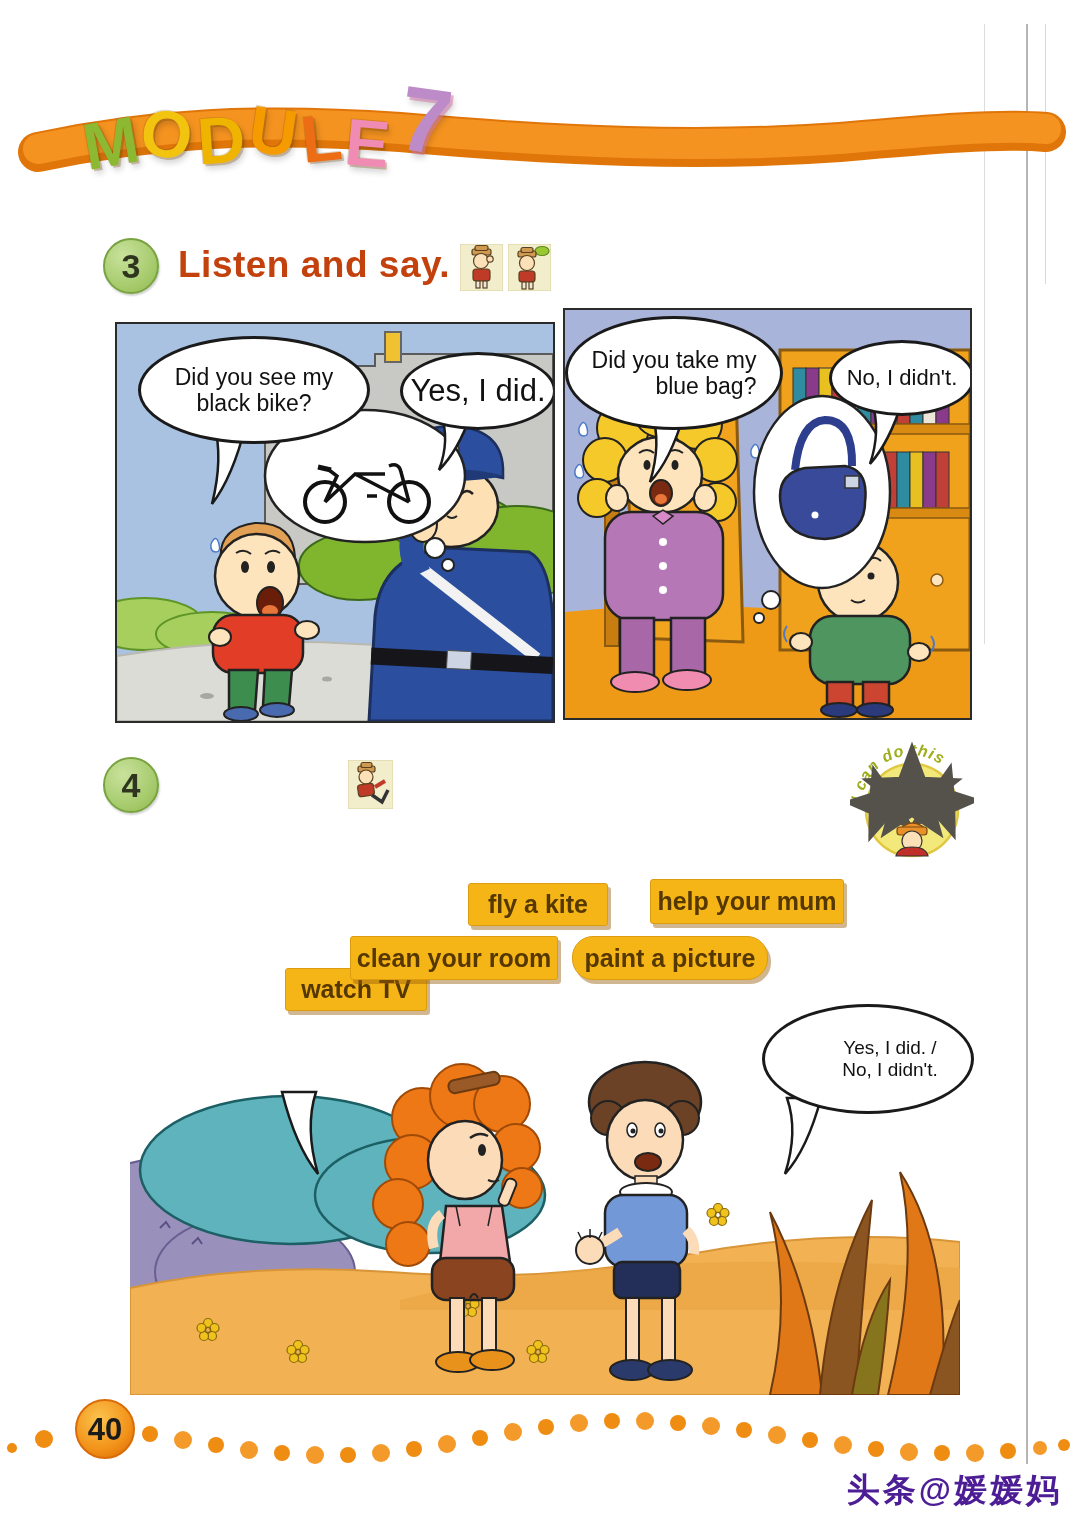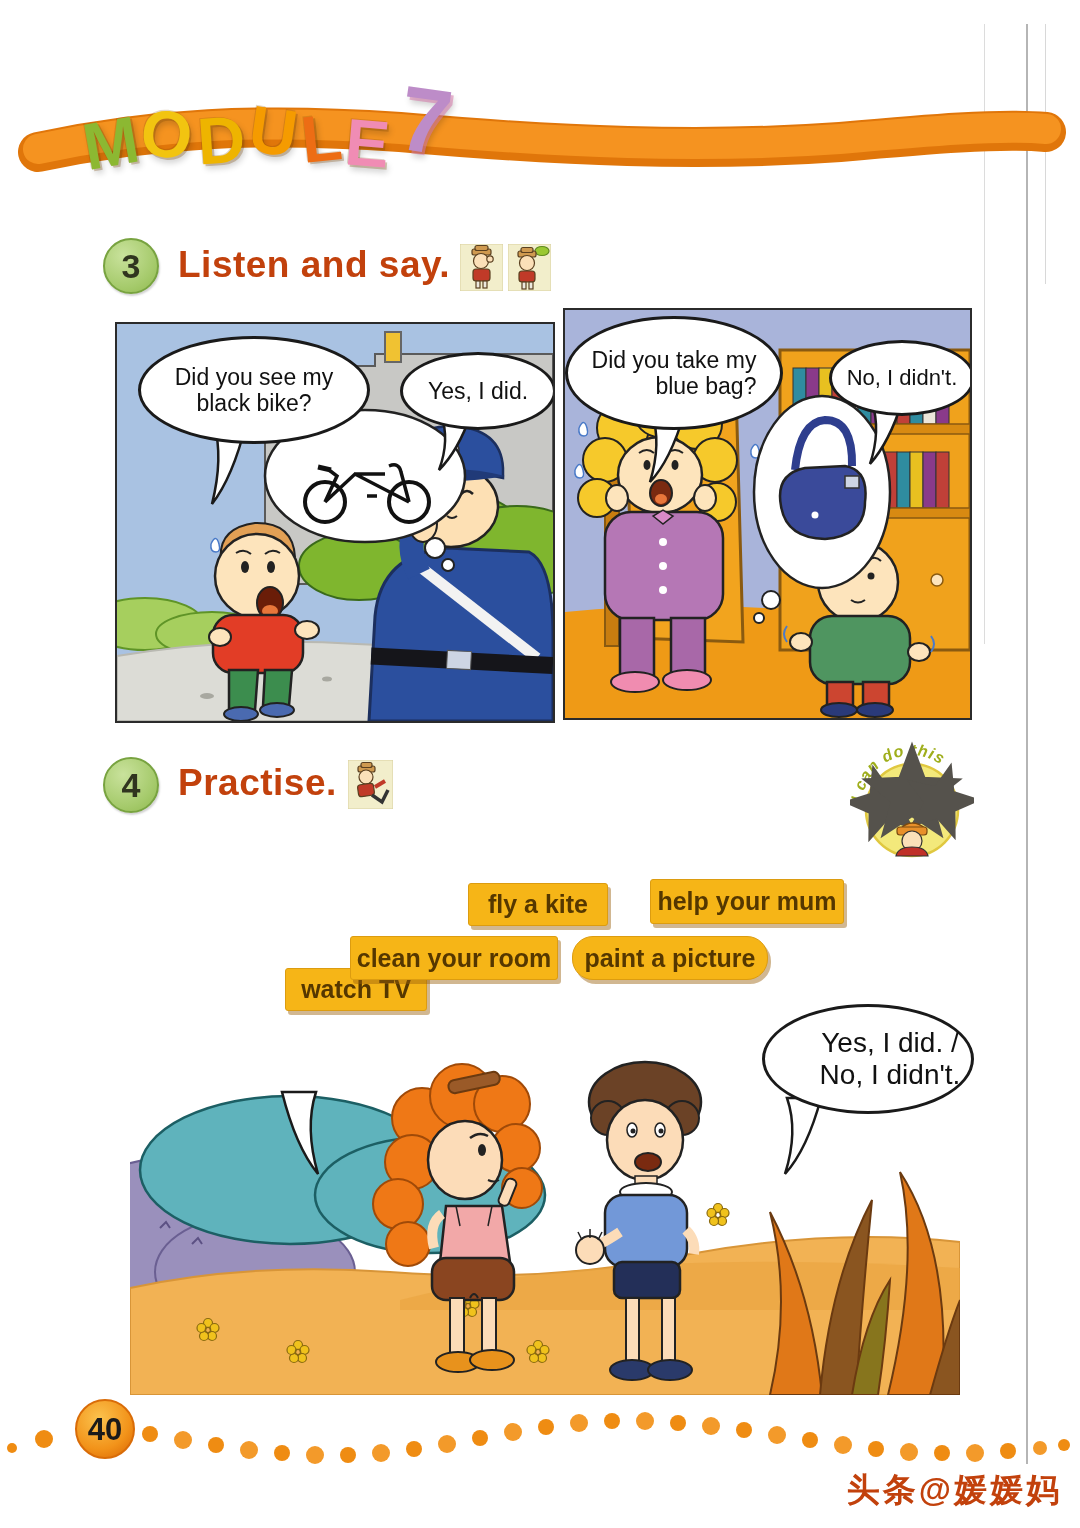--- a/index.html
+++ b/index.html
@@ -31,21 +31,21 @@
   .bubble{position:absolute;background:#fff;border:3px solid #1a1a1a;border-radius:50%;
       display:flex;align-items:center;justify-content:center;text-align:center;z-index:3;}
   .bubble-text{white-space:pre-line;color:#111;line-height:1.14;}
   .tail{position:absolute;z-index:2;overflow:visible;}
   .tail.flip{transform:scaleX(-1);}
   
   .card{position:absolute;background:#f6b517;color:#553700;display:flex;align-items:center;justify-content:center;
       font-size:25px;font-weight:600;border-radius:3px;border:1px solid #dc9c10;
       box-shadow:3px 4px 0 rgba(152,96,10,.45);}
   
-  .watermark{position:absolute;font-size:33px;font-weight:bold;color:#c2410c;letter-spacing:3px;
+  .watermark{position:absolute;font-size:33px;font-weight:bold;color:#4c1d95;letter-spacing:3px;
       text-shadow:1px 1px 2px #fff,-1px -1px 2px #fff,0 0 7px rgba(255,255,255,.95);}
 </style>
 </head>
 <body>
 
 <div id="page">
 
   <div class="vline" style="left:1026px;top:24px;width:2px;height:1440px;background:#b5b5b5;"></div>
   <div class="vline" style="left:984px;top:24px;width:1px;height:620px;background:#dcdcdc;"></div>
   <div class="vline" style="left:1045px;top:24px;width:1px;height:260px;background:#d8d8d8;"></div>
@@ -170,21 +170,21 @@
       <path d="M2 0 C 10 28 6 56 0 80 C 17 58 27 28 34 0 Z" fill="#fff" stroke="#1a1a1a" stroke-width="2.5"></path>
     </svg>
     <div class="bubble" style="left:21px;top:12px;width:226px;height:102px;text-align:center;">
       <span class="bubble-text" style="font-size:23px;">Did you see my
 black bike?</span>
     </div>
     <svg class="tail" style="left:322px;top:90px;" width="34" height="60" viewBox="0 0 34 60">
       <path d="M2 0 C 9 20 6 40 0 56 C 16 40 25 20 32 0 Z" fill="#fff" stroke="#1a1a1a" stroke-width="2.5"></path>
     </svg>
     <div class="bubble" style="left:283px;top:28px;width:150px;height:72px;">
-      <span class="bubble-text" style="font-size:23px;">Yes, I did.</span>
+      <span class="bubble-text" style="font-size:31px;">Yes, I did.</span>
     </div>
   </div>
 
   <div class="panel" style="left:563px;top:308px;width:405px;height:408px;">
     <svg class="scene-svg" viewBox="0 0 405 408">
       <rect width="405" height="408" fill="#a9b4da"></rect>
       <path d="M0 408 L0 302 Q 100 292 200 298 L405 290 L405 408 Z" fill="#ef9a16"></path>
 
       <g>
         <rect x="40" y="52" width="14" height="284" fill="#c87d10" stroke="#8a5a10" stroke-width="2"></rect>
@@ -300,21 +300,20 @@
       <path d="M2 0 C 9 22 6 44 0 62 C 16 44 25 22 32 0 Z" fill="#fff" stroke="#1a1a1a" stroke-width="2.5"></path>
     </svg>
     <div class="bubble" style="left:264px;top:30px;width:140px;height:70px;">
       <span class="bubble-text" style="font-size:22px;">No, I didn't.</span>
     </div>
   </div>
 
   <div class="sec-circle" style="left:103px;top:757px;">
     <span>4</span>
   </div>
-  <div class="sec-title" style="left:178px;top:762px;">Practise.</div>
   <svg class="mini-icon" style="left:348px;top:760px;" width="45" height="49" viewBox="0 0 45 49">
     <rect width="45" height="49" fill="#f2eecb" stroke="#d9d0a0"></rect>
     <g stroke="#5a4020" stroke-width="1.2">
       <rect x="10" y="6" width="17" height="6" rx="2" fill="#cf9a50"></rect>
       <rect x="13" y="2.5" width="11" height="5" rx="2" fill="#cf9a50"></rect>
       <circle cx="18" cy="17" r="7" fill="#fbe0b8"></circle>
       <rect x="10" y="24" width="16" height="12" rx="3" fill="#c03a28" transform="rotate(-8 18 30)"></rect>
       <path d="M24 35 L34 42 L40 30" fill="none" stroke="#333" stroke-width="3.5"></path>
       <path d="M27 27 L37 21" stroke="#c03a28" stroke-width="4"></path>
     </g>
@@ -452,21 +451,21 @@
         <ellipse cx="540" cy="370" rx="22" ry="10" fill="#2a3a6a" stroke="#222" stroke-width="2"></ellipse>
       </g>
     </svg>
     <svg class="tail flip" style="left:150px;top:92px;" width="38" height="86" viewBox="0 0 38 86">
       <path d="M2 0 C 11 28 7 58 0 82 C 18 60 29 28 36 0 Z" fill="#fff" stroke="#1a1a1a" stroke-width="2.5"></path>
     </svg>
     <svg class="tail" style="left:655px;top:98px;" width="38" height="80" viewBox="0 0 38 80">
       <path d="M2 0 C 11 26 7 54 0 76 C 18 56 29 26 36 0 Z" fill="#fff" stroke="#1a1a1a" stroke-width="2.5"></path>
     </svg>
     <div class="bubble" style="left:632px;top:4px;width:206px;height:104px;">
-      <span class="bubble-text" style="font-size:28px;margin-left:44px;">Yes, I did. /
+      <span class="bubble-text" style="font-size:19px;margin-left:44px;">Yes, I did. /
 No, I didn't.</span>
     </div>
   </div>
 
   <svg class="abs" style="left:0;top:1398px;" width="1080" height="92" viewBox="0 0 1080 92">
     <defs>
       <radialGradient id="pgnum" cx="40%" cy="32%" r="75%">
         <stop offset="0%" stop-color="#fbc34e"></stop>
           <stop offset="70%" stop-color="#f2931a"></stop>
           <stop offset="100%" stop-color="#e2750a"></stop>

